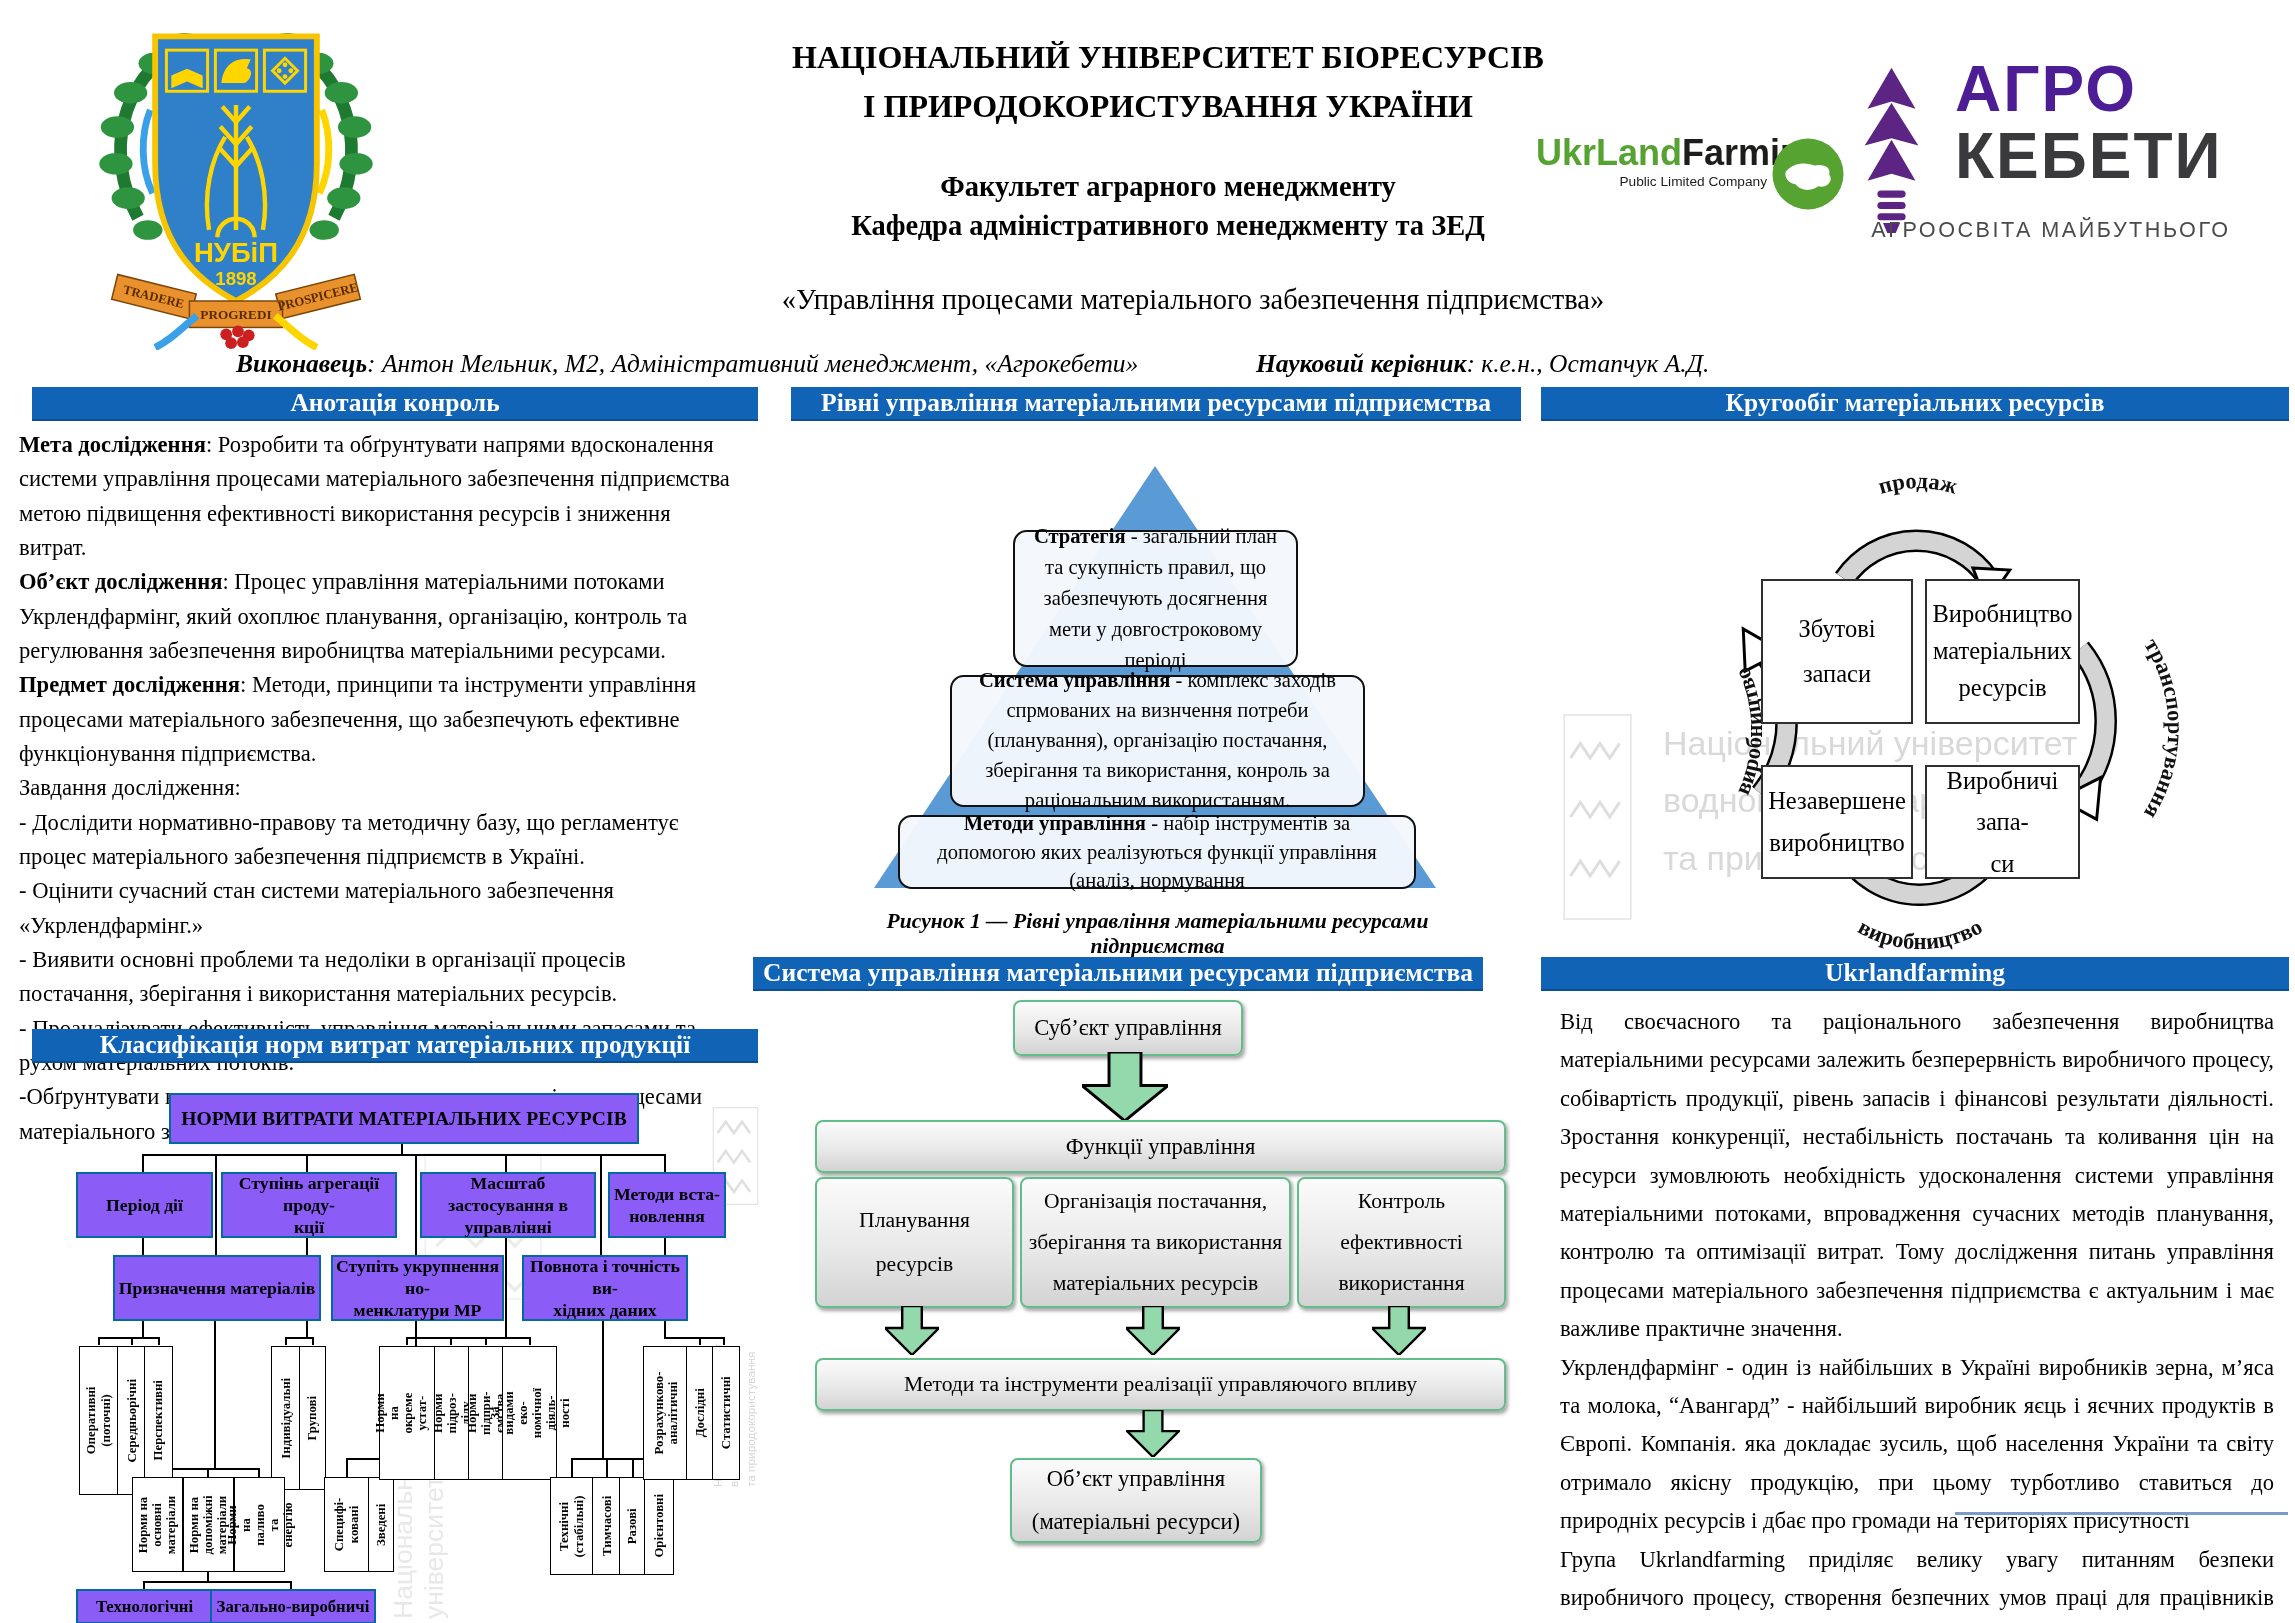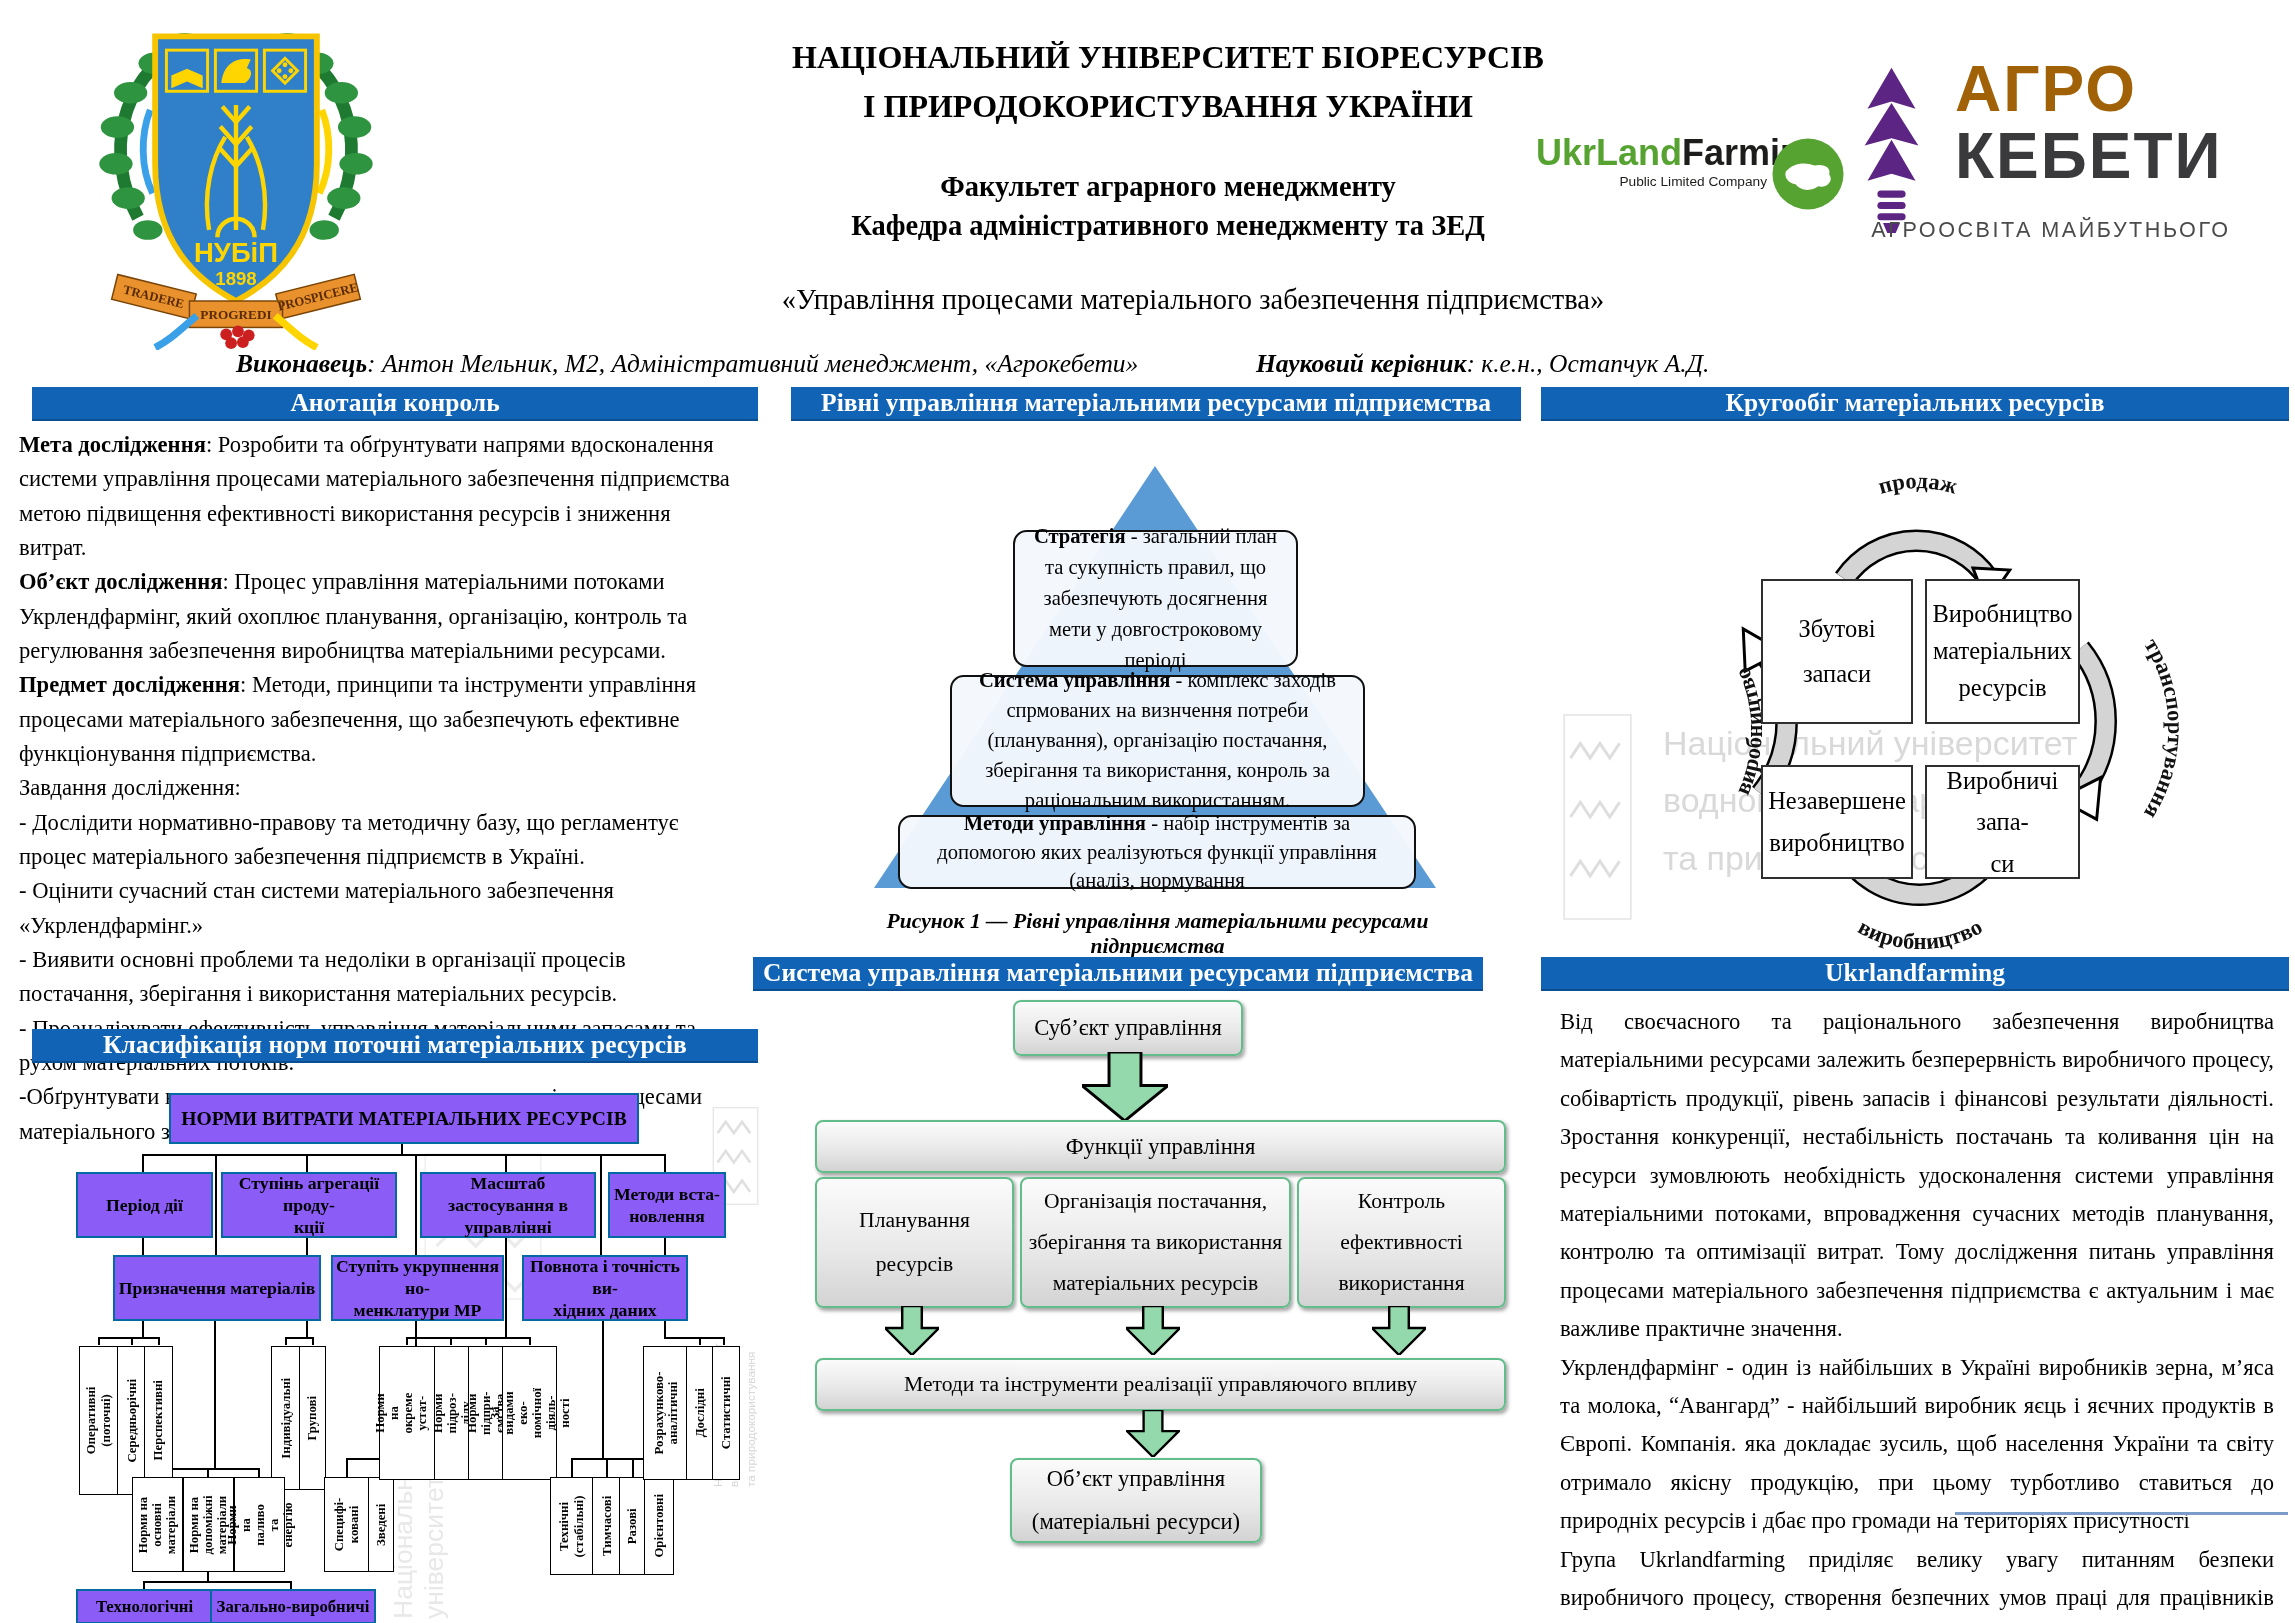--- a/index.html
+++ b/index.html
@@ -123,36 +123,36 @@
       <polygon points="80,12 46,70 80,60 114,70"></polygon>
       <polygon points="80,62 42,122 80,112 118,122"></polygon>
       <polygon points="80,114 46,172 80,162 114,172"></polygon>
       <rect x="60" y="186" width="40" height="10" rx="5"></rect>
       <rect x="60" y="202" width="40" height="10" rx="5"></rect>
       <rect x="60" y="218" width="40" height="10" rx="5"></rect>
       <polygon points="68,232 92,232 86,246 74,246"></polygon>
     </g>
   </svg>
   <div class="abs sans" style="left:1955px;top:56px;width:275px;z-index:2">
-    <div style="font-size:64px;font-weight:900;color:#a16207;line-height:1.05;letter-spacing:2px;">АГРО</div>
+    <div style="font-size:64px;font-weight:900;color:#4c1d95;line-height:1.05;letter-spacing:2px;">АГРО</div>
     <div style="font-size:64px;font-weight:900;color:#3a3a3c;line-height:1.05;letter-spacing:2px;">КЕБЕТИ</div>
   </div>
   <div class="abs sans" style="left:1835px;top:217px;width:432px;text-align:center;font-size:21.6px;color:#4a4a4a;letter-spacing:2.5px;z-index:2">АГРООСВІТА МАЙБУТНЬОГО</div>
 
   <div class="abs" style="left:236px;top:349px;font-size:25.5px;font-style:italic;z-index:2">
     <b>Виконавець</b><span>: Антон Мельник, М2, Адміністративний менеджмент, «Агрокебети»</span>
   </div>
   <div class="abs" style="left:1256px;top:349px;font-size:25.5px;font-style:italic;z-index:2">
     <b>Науковий керівник</b><span>: к.е.н., Остапчук А.Д.</span>
   </div>
 
   <div class="bar" style="left:32px;top:387px;width:726px;height:32px;">Анотація конроль</div>
   <div class="bar" style="left:791px;top:387px;width:730px;height:32px;">Рівні управління матеріальними ресурсами підприємства</div>
   <div class="bar" style="left:1541px;top:387px;width:748px;height:32px;">Кругообіг матеріальних ресурсів</div>
-  <div class="bar" style="left:32px;top:1029px;width:726px;height:32px;">Класифікація норм поточні матеріальних ресурсів</div>
+  <div class="bar" style="left:32px;top:1029px;width:726px;height:32px;">Класифікація норм витрат матеріальних продукції</div>
   <div class="bar" style="left:753px;top:957px;width:730px;height:32px;">Система управління матеріальними ресурсами підприємства</div>
   <div class="bar" style="left:1541px;top:957px;width:748px;height:32px;">Ukrlandfarming</div>
 
   <div class="abs annot" style="left:19px;top:428px;width:721px;font-size:22.6px;line-height:1.52;z-index:2">
     <p><b>Мета дослідження</b><span>: Розробити та обґрунтувати напрями вдосконалення системи управління процесами матеріального забезпечення підприємства метою підвищення ефективності використання ресурсів і зниження витрат.</span></p>
     <p><b>Об’єкт дослідження</b><span>: Процес управління матеріальними потоками Укрлендфармінг, який охоплює планування, організацію, контроль та регулювання забезпечення виробництва матеріальними ресурсами.</span></p>
     <p><b>Предмет дослідження</b><span>: Методи, принципи та інструменти управління процесами матеріального забезпечення, що забезпечують ефективне функціонування підприємства.</span></p>
     <p><span>Завдання дослідження:</span></p>
     <p><span>- Дослідити нормативно-правову та методичну базу, що регламентує процес матеріального забезпечення підприємств в Україні.</span></p>
     <p><span>- Оцінити сучасний стан системи матеріального забезпечення «Укрлендфармінг.»</span></p>

